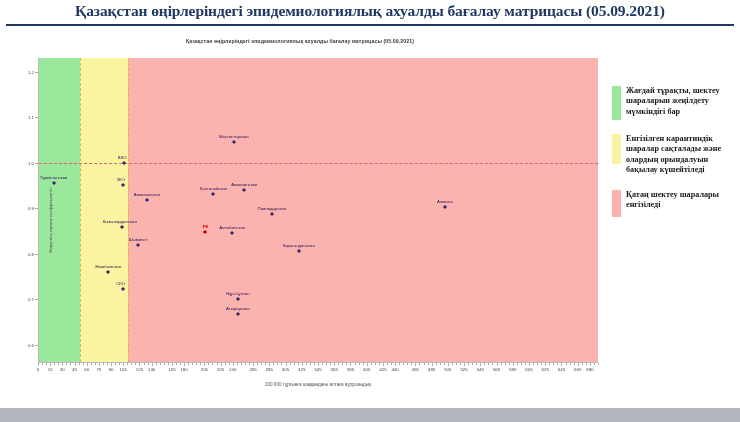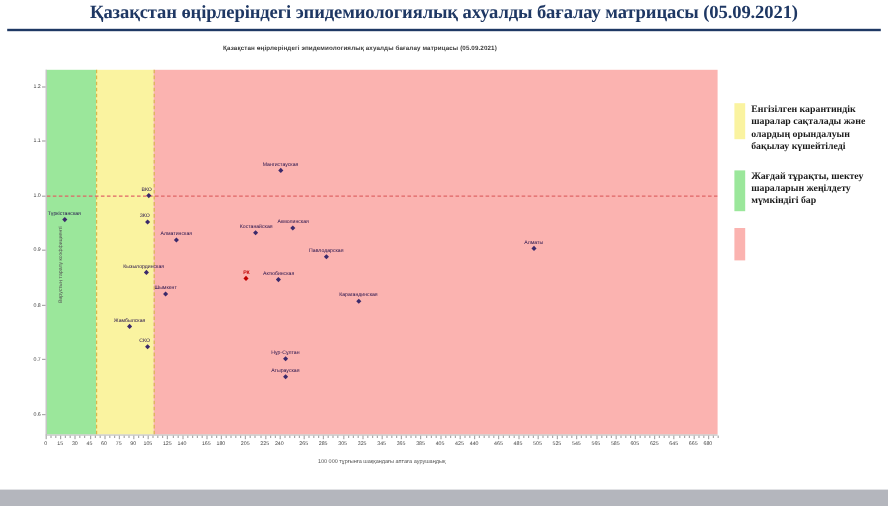--- a/index.html
+++ b/index.html
@@ -447,27 +447,28 @@
         <div class="xtick-mark" style="left: 535.652px; height: 2px;"></div>
         <div class="xtick-mark" style="left: 543.768px; height: 2px;"></div>
         <div class="xtick-mark" style="left: 547.826px; height: 2px;"></div>
         <div class="xtick-mark" style="left: 555.942px; height: 2px;"></div>
         <div class="xtick-mark" style="left: 560px; height: 2px;"></div>
       </div>
     <div id="x-axis-title">100 000 тұрғынға шаққандағы аптаға аурушаңдық</div>
 
     <div id="legend">
         <div class="legend-row">
+          <div class="legend-swatch" style="background: rgb(155, 231, 155);"></div>
+          <div class="legend-text">Жағдай тұрақты, шектеу шараларын жеңілдету мүмкіндігі бар</div>
+        </div>
+        <div class="legend-row">
           <div class="legend-swatch" style="background: rgb(250, 243, 160); height: 30px;"></div>
           <div class="legend-text">Енгізілген карантиндік шаралар сақталады және олардың орындалуын бақылау күшейтіледі</div>
         </div>
         <div class="legend-row">
-          <div class="legend-swatch" style="background: rgb(155, 231, 155);"></div>
-          <div class="legend-text">Жағдай тұрақты, шектеу шараларын жеңілдету мүмкіндігі бар</div>
-        </div>
-        <div class="legend-row">
           <div class="legend-swatch short" style="background: rgb(251, 179, 176);"></div>
+          <div class="legend-text">Қатаң шектеу шаралары енгізіледі</div>
         </div>
       </div>
   </div>
 
   <div id="footer-bar"></div>
 </div>
 
 </body></html>

